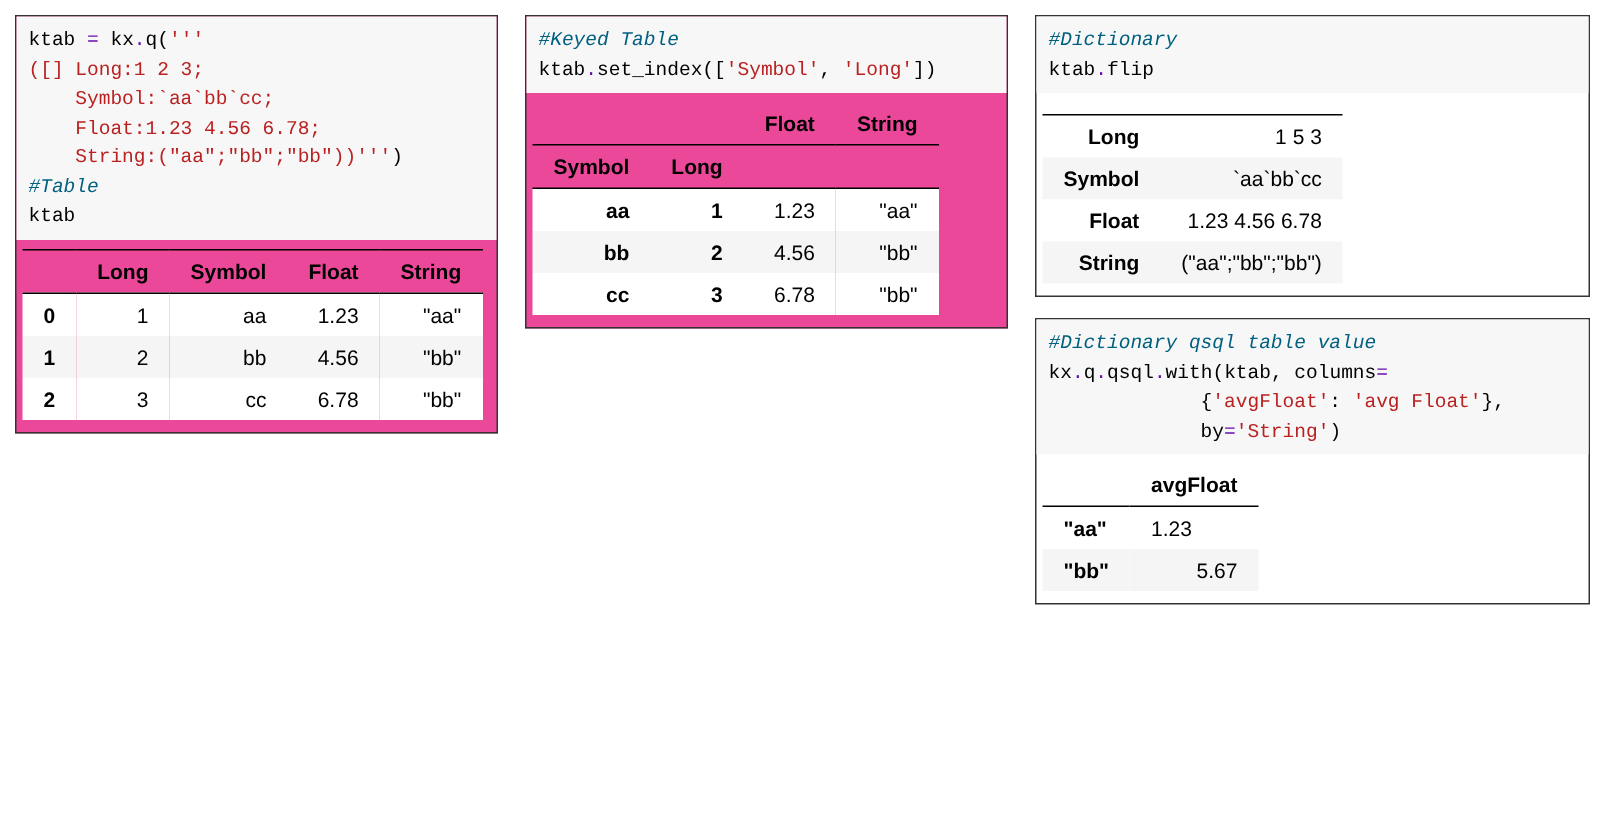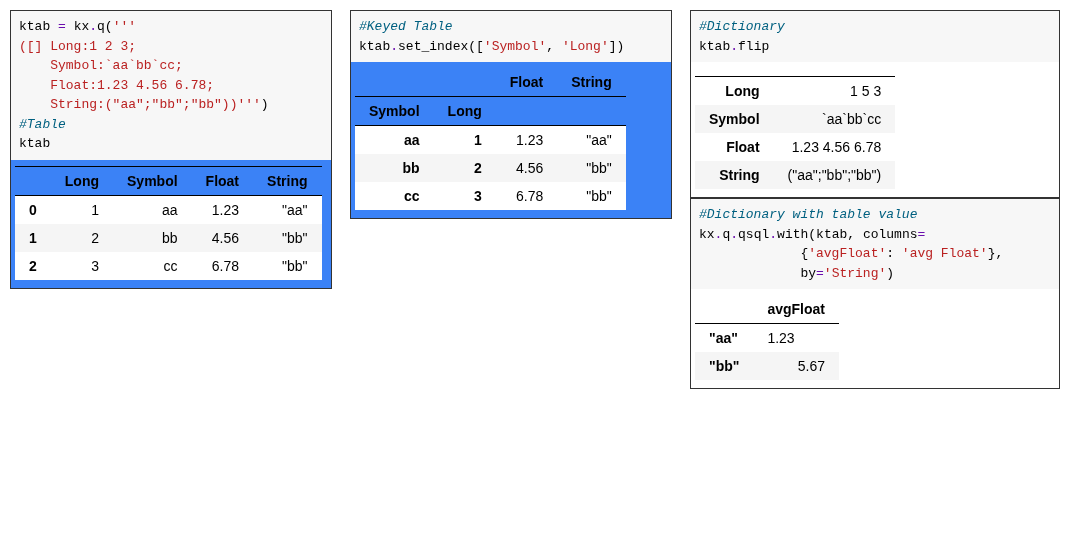--- a/index.html
+++ b/index.html
@@ -10,21 +10,21 @@
     background: #fff;
     color: #000;
   }
   .wrap {
     display: flex;
     gap: 18px;
     align-items: flex-start;
   }
   .panel {
     border: 1px solid #333;
-    background: #3b82f6;
+    background: #ec4899;
   }
   .code {
     background: #f7f7f7;
     padding: 6px 8px;
     font-family: Consolas, "Courier New", monospace;
     font-size: 13px;
     line-height: 1.5;
     white-space: pre;
   }
   .tk-black  { color: #000; }
@@ -46,20 +46,21 @@
   }
   table.out tbody tr:nth-child(odd) { background: #fff; }
   table.out tbody tr:nth-child(even) { background: #f5f5f5; }
   .hr {
     border-top: 1px solid #000;
   }
   .idxcol { font-weight: 700; text-align: right; }
   .rightcol {
     display: flex;
     flex-direction: column;
+    gap: 14px;
   }
   .panel-right { border: 1px solid #333; }
   .dict-table th { text-align: right; padding-right: 18px;}
   .dict-table td { text-align: right; }
 </style>
 </head>
 <body>
 
 <div class="wrap">
 
@@ -172,21 +173,21 @@
           </tr>
           <tr>
             <th>String</th>
             <td>("aa";"bb";"bb")</td>
           </tr>
         </tbody>
       </table>
     </div>
 
     <div class="panel-right">
-      <div class="code"><span class="tk-teal">#Dictionary with table value</span>
+      <div class="code"><span class="tk-teal">#Dictionary qsql table value</span>
 <span class="tk-black">kx</span><span class="tk-purple">.</span><span class="tk-black">q</span><span class="tk-purple">.</span><span class="tk-black">qsql</span><span class="tk-purple">.</span><span class="tk-black">with(ktab, columns</span><span class="tk-purple">=</span>
 <span class="tk-black">             {</span><span class="tk-red">'avgFloat'</span><span class="tk-black">: </span><span class="tk-red">'avg Float'</span><span class="tk-black">},</span>
 <span class="tk-black">             by</span><span class="tk-purple">=</span><span class="tk-red">'String'</span><span class="tk-black">)</span></div>
 
       <table class="out">
         <thead>
           <tr>
             <th></th>
             <th style="text-align:left;">avgFloat</th>
           </tr>

